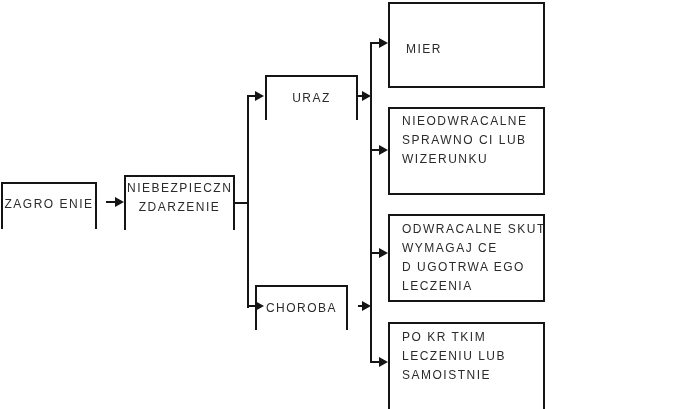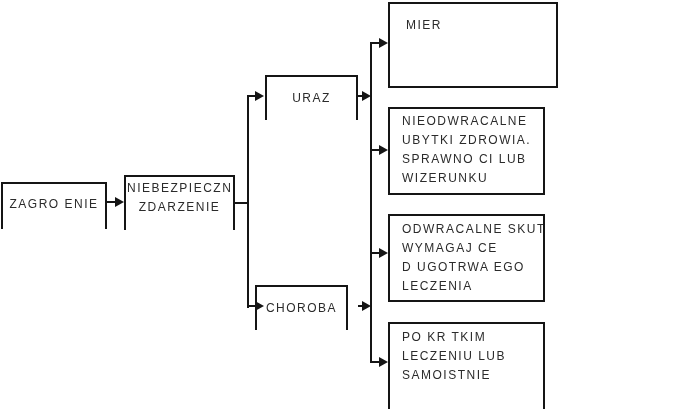--- a/index.html
+++ b/index.html
@@ -16,26 +16,26 @@
   .tcenter{text-align:center;}
   .tleft{text-align:left;}
   .hline{position:absolute;height:2px;background:#151515;}
   .vline{position:absolute;width:2px;background:#151515;}
   .ahead{
     position:absolute;width:0;height:0;
     border-top:5px solid transparent;border-bottom:5px solid transparent;
     border-left:9px solid #151515;
   }
   
-  #n-zagrozenie{left:1px;top:182px;width:106px;height:47px;padding-top:11px;}
+  #n-zagrozenie{left:1px;top:182px;width:96px;height:47px;padding-top:11px;}
   #n-niebezpieczne{left:124px;top:175px;width:111px;height:55px;padding-top:2px;}
   #n-niebezpieczne .l1{padding-left:1px;}
   #n-uraz{left:265px;top:75px;width:93px;height:45px;padding-top:12px;}
   #n-choroba{left:255px;top:285px;width:93px;height:45px;padding-top:12px;}
-  #n-smierc{left:388px;top:2px;width:170px;height:86px;padding:12px 0 0 16px;}
+  #n-smierc{left:388px;top:2px;width:157px;height:86px;padding:36px 0 0 16px;}
   #n-nieodwracalne{left:388px;top:107px;width:157px;height:88px;padding:3px 0 0 12px;}
   #n-odwracalne{left:388px;top:214px;width:157px;height:88px;padding:4px 0 0 12px;}
   #n-skutki{left:388px;top:322px;width:157px;height:95px;padding:4px 0 0 12px;}
 </style>
 </head>
 <body>
 
 <div class="canvas">
 
   <div class="node open tcenter" id="n-zagrozenie">
@@ -54,21 +54,20 @@
   <div class="node open tcenter" id="n-choroba">
     <div>CHOROBA</div>
   </div>
 
   <div class="node" id="n-smierc">
     <div>MIER</div>
   </div>
 
   <div class="node" id="n-nieodwracalne">
     <div>NIEODWRACALNE</div>
-    <div>UBYTKI ZDROWIA.</div>
     <div>SPRAWNO CI LUB</div>
     <div>WIZERUNKU</div>
   </div>
 
   <div class="node" id="n-odwracalne">
     <div>ODWRACALNE SKUTKI</div>
     <div>WYMAGAJ CE</div>
     <div>D UGOTRWA EGO</div>
     <div>LECZENIA</div>
   </div>

